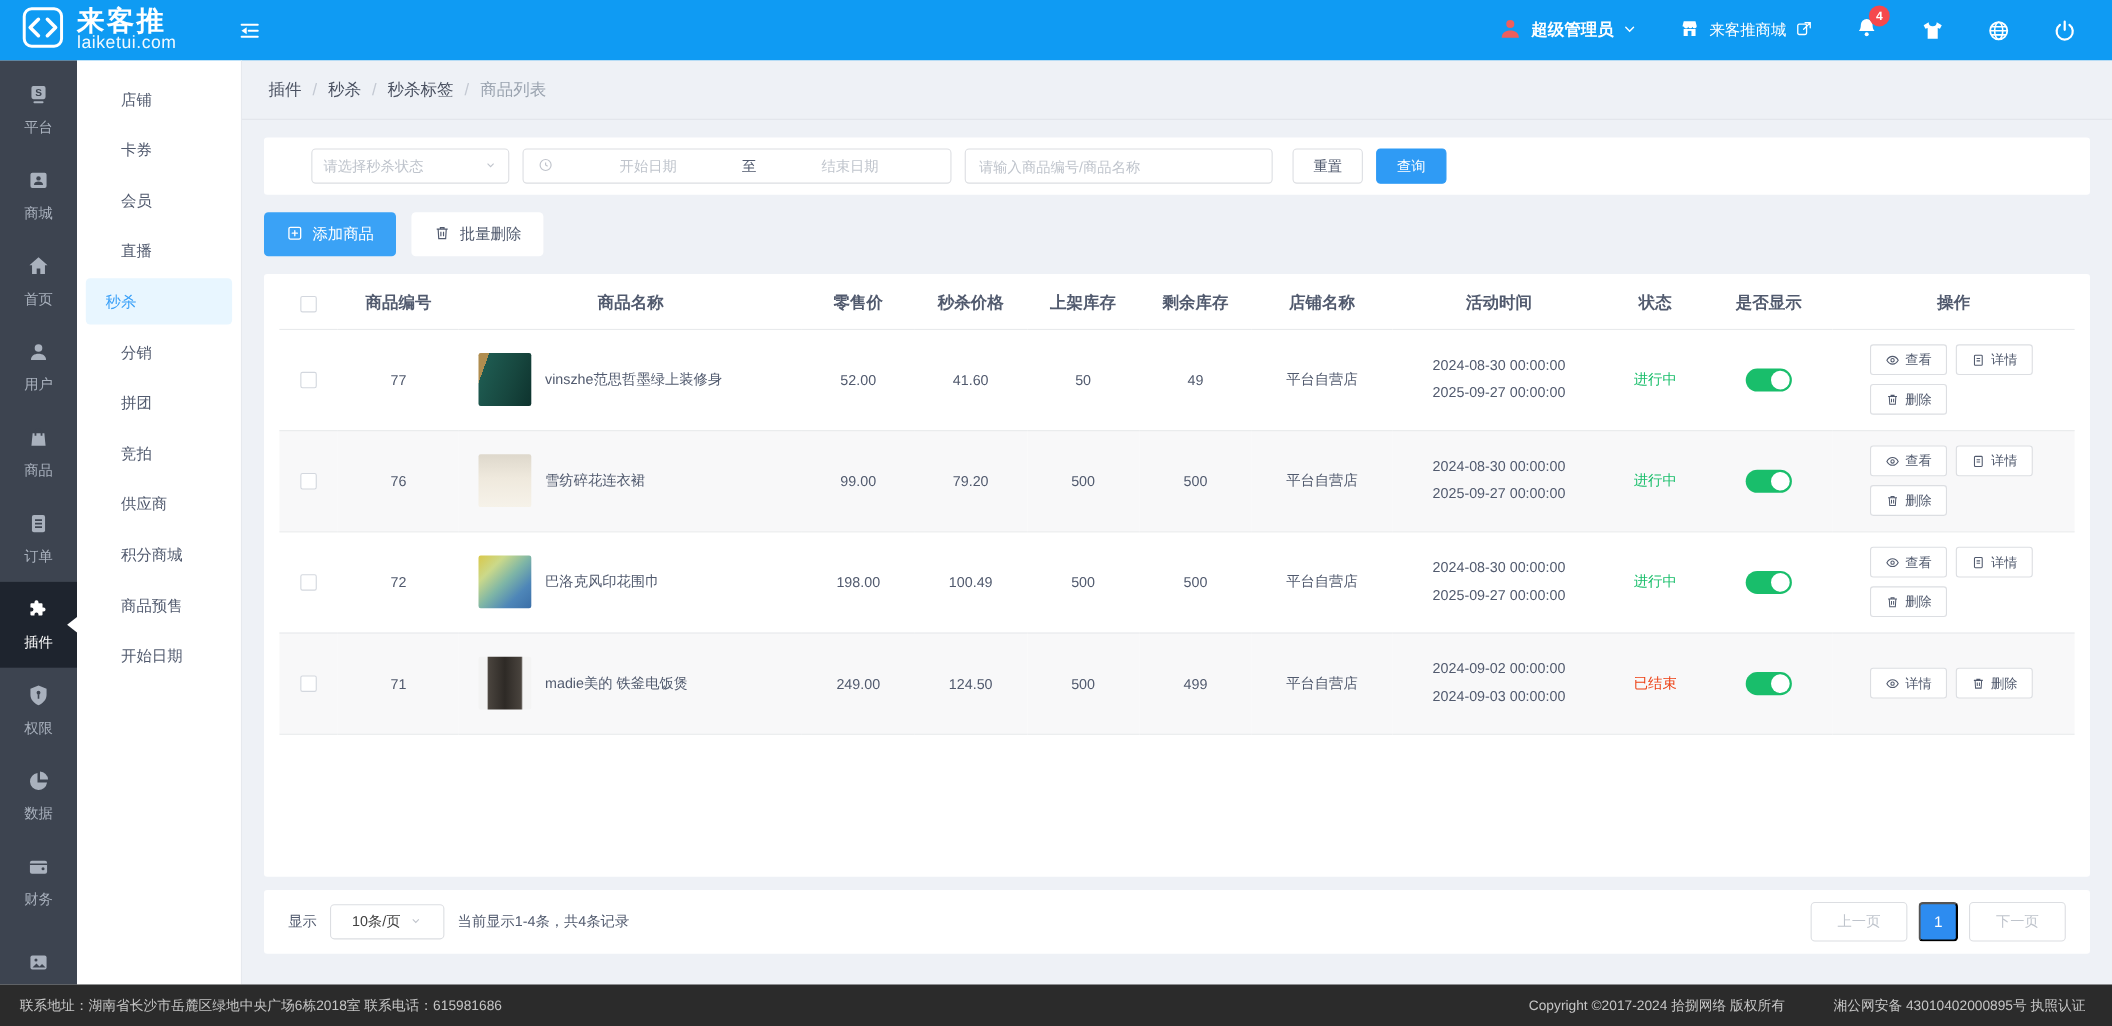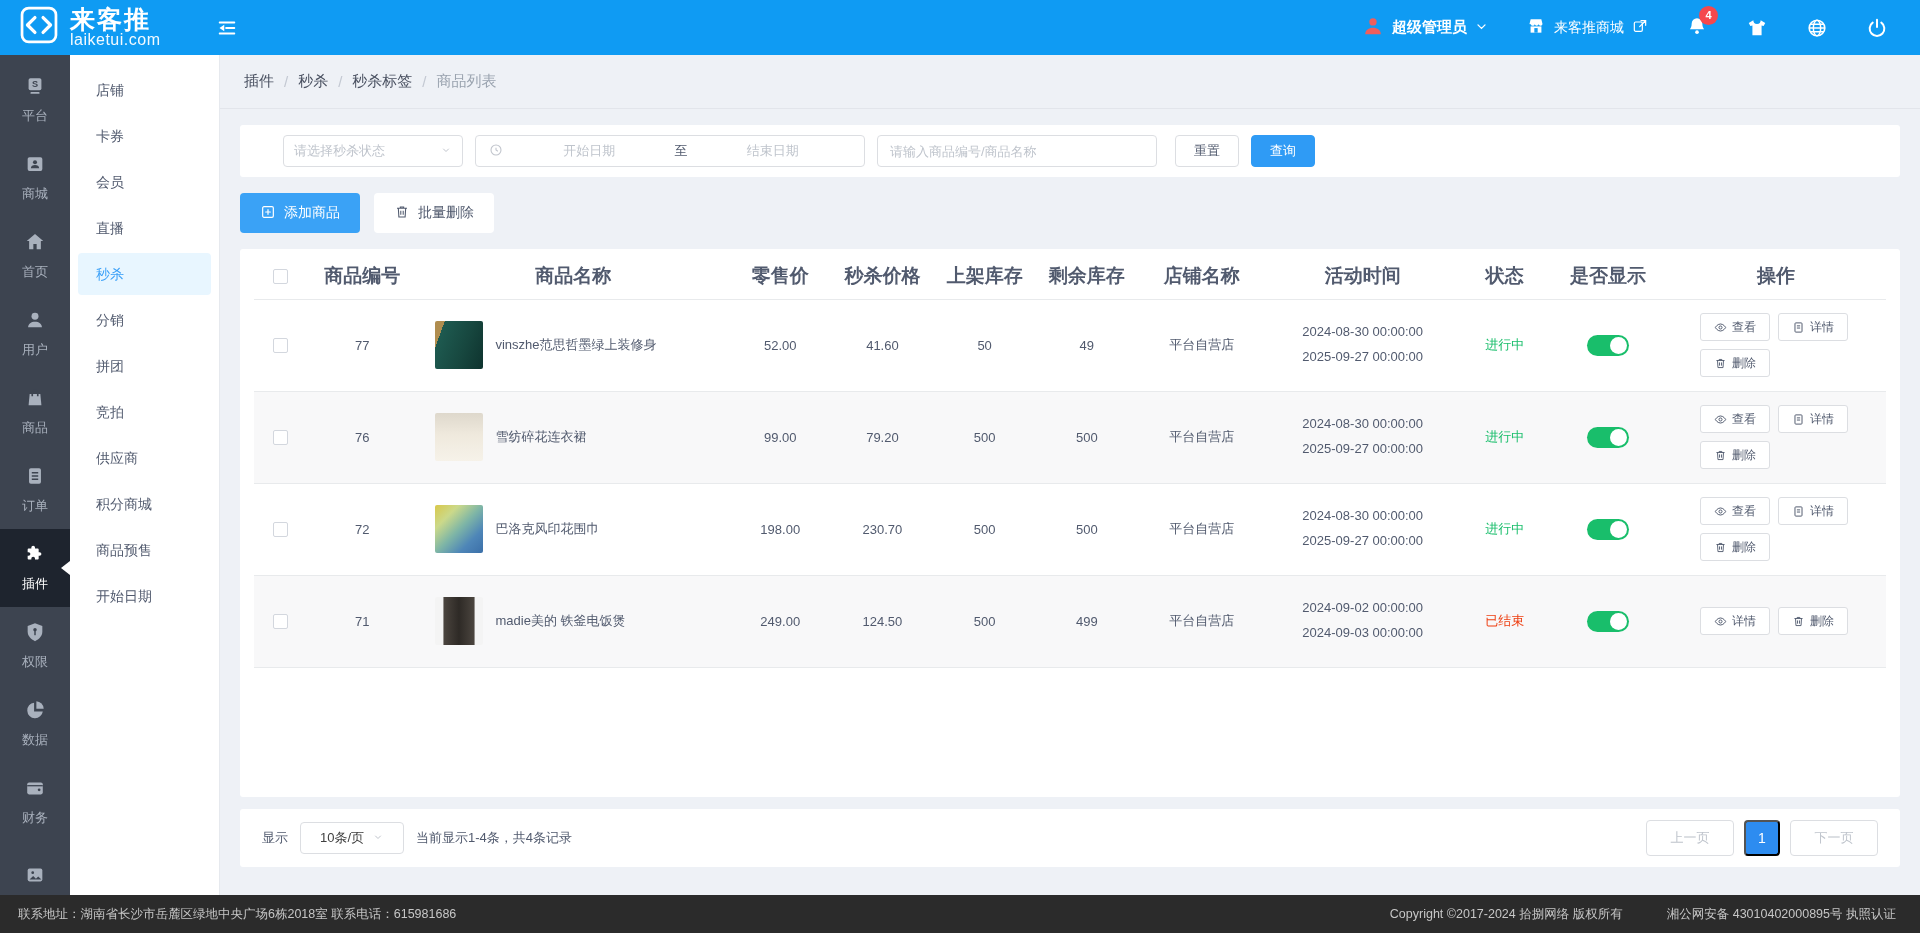--- a/index.html
+++ b/index.html
@@ -29,21 +29,21 @@
   
   .sidenav { width:70px; background:#3d4450; flex:0 0 70px; padding-top:6px; overflow:hidden; }
   .side-item { position:relative; width:70px; height:78px; display:flex; flex-direction:column;
     align-items:center; justify-content:center; gap:7px; color:#a9b1bd; font-size:13px; cursor:pointer; }
   .side-item.active { background:#1e242e; color:#fff; }
   .side-item.active::after { content:""; position:absolute; right:0; top:50%; transform:translateY(-50%);
     border:7px solid transparent; border-right:9px solid #fff; }
 
   
   .subnav { width:150px; background:#fff; flex:0 0 150px; padding-top:12px; border-right:1px solid #e6e9ee; overflow:hidden; }
-  .sub-item { height:46px; line-height:46px; padding-left:26px; font-size:14px; color:#515a6e; cursor:pointer; }
+  .sub-item { height:46px; line-height:46px; padding-left:40px; font-size:14px; color:#515a6e; cursor:pointer; }
   .sub-item.active { margin:2px 8px; height:42px; line-height:42px; padding-left:18px; border-radius:4px;
     background:#e8f6ff; color:#3aa0f8; }
 
   
   .content { flex:1; display:flex; flex-direction:column; min-width:0; background:#eef1f6; }
   .breadcrumb { height:54px; display:flex; align-items:center; padding-left:24px; font-size:15px;
     color:#495060; border-bottom:1px solid #e2e5eb; gap:10px; flex:0 0 54px; }
   .bc-sep { color:#c3c8d2; }
   .bc-cur { color:#9aa3af; }
   .scrollarea { flex:1; padding:16px 20px 0 20px; overflow:hidden; }
@@ -64,21 +64,21 @@
   .btn-reset { margin-left:6px; }
 
   .toolbar { margin-top:16px; display:flex; gap:14px; }
   .tb-btn { height:40px; border-radius:4px; font-size:14px; display:flex; align-items:center; gap:8px;
     padding:0 20px; cursor:pointer; }
   .tb-add { background:#3aa2f6; color:#fff; }
   .tb-del { background:#fff; color:#515a6e; }
 
   .table-card { margin-top:16px; background:#fff; border-radius:3px; padding:4px 14px 0 14px; height:548px; }
   table { width:100%; border-collapse:collapse; table-layout:fixed; }
-  th { height:46px; font-size:19px; color:#515a6e; font-weight:bold; border-bottom:1px solid #e8eaec; text-align:center; }
+  th { height:46px; font-size:15px; color:#515a6e; font-weight:bold; border-bottom:1px solid #e8eaec; text-align:center; }
   td { height:92px; font-size:13px; color:#515a6e; border-bottom:1px solid #e8eaec; text-align:center; vertical-align:middle; }
   tr.stripe td { background:#f8f8f9; }
   .cbx { display:inline-block; width:15px; height:15px; border:1px solid #d3d7de; border-radius:2px;
     background:#fff; cursor:pointer; vertical-align:middle; }
   .namecell { display:flex; align-items:center; gap:12px; text-align:left; padding-left:18px; }
   .pimg { width:48px; height:48px; border-radius:2px; flex:0 0 48px; }
   .pname { width:165px; line-height:1.75; }
   .timecell div { line-height:1.9; }
   .toggle { display:inline-block; width:42px; height:21px; border-radius:11px; background:#19be6b;
     position:relative; cursor:pointer; vertical-align:middle; }
@@ -477,21 +477,21 @@
               <tr>
                 <td><span class="cbx"></span></td>
                 <td>72</td>
                 <td>
                     <div class="namecell">
                   <div class="pimg" style="background: linear-gradient(135deg, rgb(217, 200, 74) 0%, rgb(203, 217, 138) 25%, rgb(127, 182, 166) 50%, rgb(78, 134, 184) 75%, rgb(59, 111, 168) 100%);"></div>
                   <span class="pname">巴洛克风印花围巾</span>
                 </div>
                   </td>
                 <td>198.00</td>
-                <td>230.70</td>
+                <td>100.49</td>
                 <td>500</td>
                 <td>500</td>
                 <td>平台自营店</td>
                 <td class="timecell">
                   <div>2024-08-30 00:00:00</div>
                     <div>2025-09-27 00:00:00</div>
                 </td>
                 <td><span style="color: rgb(25, 190, 107);">进行中</span></td>
                 <td><span class="toggle"><span class="knob"></span></span></td>
                 <td>

